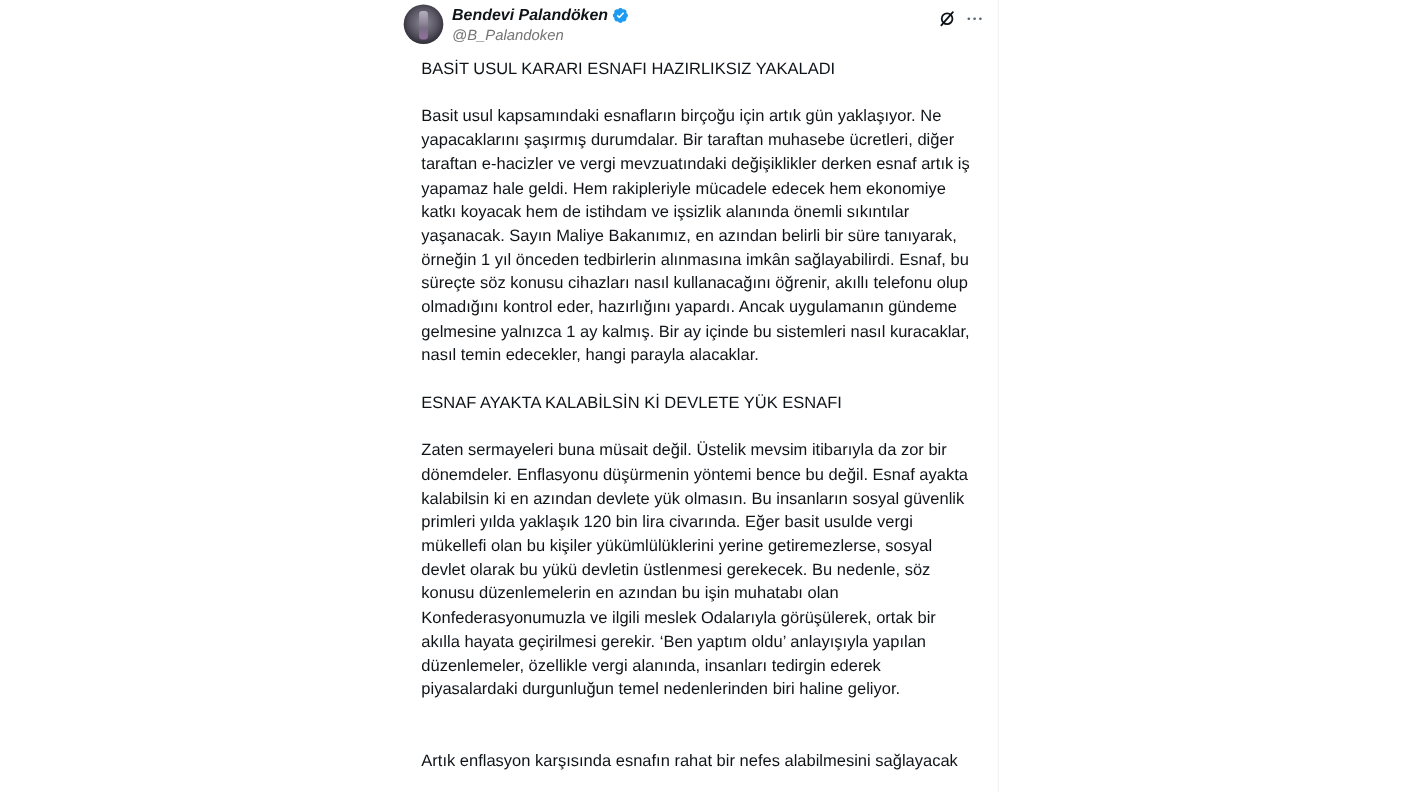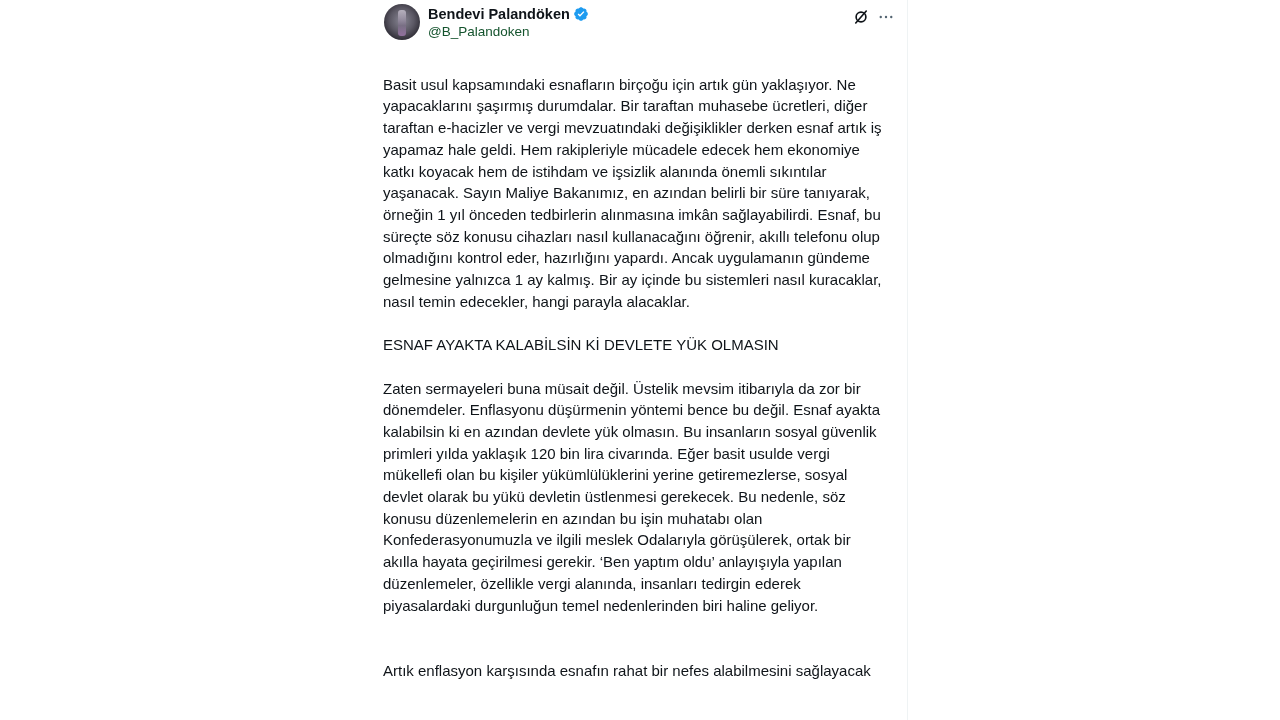--- a/index.html
+++ b/index.html
@@ -9,38 +9,38 @@
     font-family: "Liberation Sans", "DejaVu Sans", sans-serif;
     color: #0f1419;
     position: relative;
   }
   .column {
     position: absolute; left: 366px; top: 0; width: 541px; height: 720px;
     border-right: 1px solid #eff3f4;
     background: #fff;
   }
   .header {
-    position: absolute; left: 18px; top: 4px; right: 12px; height: 40px;
-    display: flex; align-items: flex-start;
+    position: absolute; left: 1px; top: 4px; right: 12px; height: 40px;
+    display: flex; align-items: flex-start; font-style: italic;
   }
   .avatar {
     width: 36px; height: 36px; border-radius: 50%;
     background: radial-gradient(circle at 50% 45%, #8a8896 0%, #5b5864 45%, #2e2c35 75%, #1d1b22 100%);
     flex: 0 0 auto; overflow: hidden; position: relative;
   }
   .avatar::after {
     content: ""; position: absolute; left: 14px; top: 6px; width: 8px; height: 26px;
     background: linear-gradient(#c9c3d0, #7a6f86 60%, #a37ab0);
     border-radius: 3px; opacity: 0.8;
   }
   .ident { margin-left: 8px; margin-top: 1px; line-height: 18px; }
   .name-row { display: flex; align-items: center; }
   .name { font-weight: bold; font-size: 14.5px; color: #0f1419; }
   .verified { margin-left: 3px; width: 16px; height: 16px; }
-  .handle { font-size: 13.5px; color: #14532d; }
+  .handle { font-size: 13.5px; color: #737373; }
   .actions { margin-left: auto; display: flex; align-items: center; margin-top: 4px; }
   .grok-icon { width: 18px; height: 18px; margin-right: 7px; }
   .more-icon { width: 18px; height: 18px; }
   .body {
     position: absolute; left: 17px; top: 52px; width: 500px;
     font-size: 15px; line-height: 21.7px; color: #0f1419;
   }
   .body p { margin: 0; }
   .body .gap { height: 21.7px; }
   .heading { color: #0f1419; }
@@ -68,23 +68,24 @@
       </svg>
       <svg class="more-icon" viewBox="0 0 24 24">
         <circle cx="5" cy="12" r="1.6" fill="#536471"></circle>
         <circle cx="12" cy="12" r="1.6" fill="#536471"></circle>
         <circle cx="19" cy="12" r="1.6" fill="#536471"></circle>
       </svg>
     </div>
   </div>
 
   <div class="body">
+    <p class="heading">BASİT USUL KARARI ESNAFI HAZIRLIKSIZ YAKALADI</p>
     <div class="gap"></div>
     <p>Basit usul kapsamındaki esnafların birçoğu için artık gün yaklaşıyor. Ne yapacaklarını şaşırmış durumdalar. Bir taraftan muhasebe ücretleri, diğer taraftan e-hacizler ve vergi mevzuatındaki değişiklikler derken esnaf artık iş yapamaz hale geldi. Hem rakipleriyle mücadele edecek hem ekonomiye katkı koyacak hem de istihdam ve işsizlik alanında önemli sıkıntılar yaşanacak. Sayın Maliye Bakanımız, en azından belirli bir süre tanıyarak, örneğin 1 yıl önceden tedbirlerin alınmasına imkân sağlayabilirdi. Esnaf, bu süreçte söz konusu cihazları nasıl kullanacağını öğrenir, akıllı telefonu olup olmadığını kontrol eder, hazırlığını yapardı. Ancak uygulamanın gündeme gelmesine yalnızca 1 ay kalmış. Bir ay içinde bu sistemleri nasıl kuracaklar, nasıl temin edecekler, hangi parayla alacaklar.</p>
     <div class="gap"></div>
-    <p class="heading">ESNAF AYAKTA KALABİLSİN Kİ DEVLETE YÜK OLMASIN</p>
+    <p class="heading">ESNAF AYAKTA KALABİLSİN Kİ DEVLETE YÜK ESNAFI</p>
     <div class="gap"></div>
     <p>Zaten sermayeleri buna müsait değil. Üstelik mevsim itibarıyla da zor bir dönemdeler. Enflasyonu düşürmenin yöntemi bence bu değil. Esnaf ayakta kalabilsin ki en azından devlete yük olmasın. Bu insanların sosyal güvenlik primleri yılda yaklaşık 120 bin lira civarında. Eğer basit usulde vergi mükellefi olan bu kişiler yükümlülüklerini yerine getiremezlerse, sosyal devlet olarak bu yükü devletin üstlenmesi gerekecek. Bu nedenle, söz konusu düzenlemelerin en azından bu işin muhatabı olan Konfederasyonumuzla ve ilgili meslek Odalarıyla görüşülerek, ortak bir akılla hayata geçirilmesi gerekir. ‘Ben yaptım oldu’ anlayışıyla yapılan düzenlemeler, özellikle vergi alanında, insanları tedirgin ederek piyasalardaki durgunluğun temel nedenlerinden biri haline geliyor.</p>
     <div class="gap"></div>
     <div class="gap"></div>
     <p>Artık enflasyon karşısında esnafın rahat bir nefes alabilmesini sağlayacak</p>
   </div>
 </div>
 
 </body></html>

